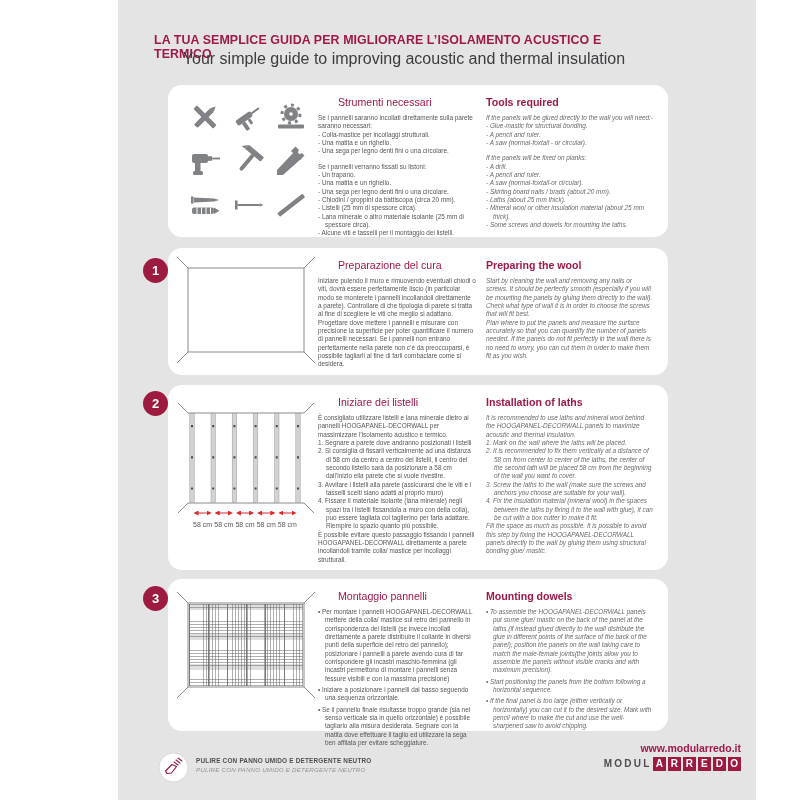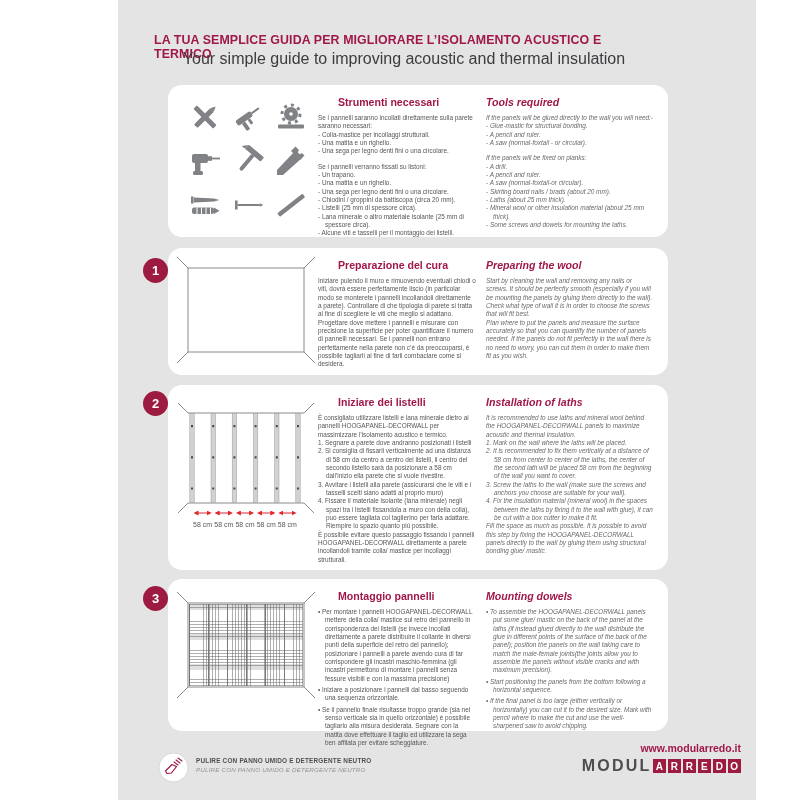--- a/index.html
+++ b/index.html
@@ -12,22 +12,22 @@
   .main-title{position:absolute;left:36px;top:33px;width:500px;font-size:12.4px;font-weight:bold;color:#a0174a;letter-spacing:.1px;}
   .sub-title{position:absolute;left:36px;top:50px;width:500px;font-size:16px;color:#3c3c3e;text-align:center;}
   .card{position:absolute;left:50px;width:500px;background:#ffffff;border-radius:14px;}
   #card-tools{top:85px;height:152px;}
   #card-s1{top:248px;height:127px;}
   #card-s2{top:385px;height:185px;}
   #card-s3{top:579px;height:152px;}
   .step-circle{position:absolute;left:25px;width:25px;height:25px;border-radius:50%;background:#9d1b41;color:#fff;
     font-size:13px;font-weight:bold;display:flex;align-items:center;justify-content:center;z-index:3;}
   #circle-1{top:258px;}#circle-2{top:391px;}#circle-3{top:586px;}
-  .h-it{position:absolute;left:150px;top:11px;font-size:10.6px;font-weight:bold;color:#a0174a;padding-left:20px;}
-  .h-en{position:absolute;left:318px;top:11px;font-size:10.6px;font-weight:bold;font-style:italic;color:#a0174a;}
+  .h-it{position:absolute;left:150px;top:11px;font-size:10.6px;font-weight:normal;color:#a0174a;padding-left:20px;}
+  .h-en{position:absolute;left:318px;top:11px;font-size:10.6px;font-weight:bold;color:#a0174a;}
   .col-it{position:absolute;left:150px;top:29px;width:158px;font-size:6.4px;line-height:1.3;color:#555658;}
   .col-en{position:absolute;left:318px;top:29px;width:168px;font-size:6.4px;line-height:1.3;color:#69696b;font-style:italic;}
   .para{margin:0;}
   .vgap{height:7px;}
   .dash-item{padding-left:7px;text-indent:-7px;}
   .num-item{padding-left:8px;text-indent:-8px;}
   .bullet-item{padding-left:7px;text-indent:-7px;margin-bottom:3px;}
   .tools-grid{position:absolute;left:16px;top:10px;width:128px;height:132px;
     display:grid;grid-template-columns:repeat(3,1fr);grid-auto-rows:1fr;place-items:center;}
   .tool-ic{width:34px;height:34px;display:block;}
@@ -41,21 +41,21 @@
       repeating-linear-gradient(to bottom, rgba(110,110,112,.55) 0 .6px, transparent .6px 2.9px),
       repeating-linear-gradient(to right, rgba(90,90,92,.8) 0 .9px, transparent .9px 19px),
       repeating-linear-gradient(to bottom, rgba(140,140,142,.28) 0 6px, transparent 6px 30px);
   }
   .footer-care-icon{position:absolute;left:40px;top:752px;width:31px;height:31px;}
   .footer-care-text{position:absolute;left:78px;top:757px;}
   .care-line-1{font-size:6.4px;font-weight:bold;color:#4e4f51;letter-spacing:.2px;}
   .care-line-2{font-size:6.2px;font-style:italic;color:#939598;letter-spacing:.2px;margin-top:2px;}
   .website{position:absolute;right:15px;top:742px;font-size:10.5px;font-weight:bold;color:#a0174a;text-decoration:none;margin-left:48px;}
   .brand-logo{position:absolute;right:15px;top:757px;display:flex;align-items:center;}
-  .logo-plain{font-size:16px;font-weight:bold;color:#4d4d4f;letter-spacing:2.2px;margin-right:1px;margin-left:33px;}
+  .logo-plain{font-size:10px;font-weight:bold;color:#4d4d4f;letter-spacing:2.2px;margin-right:1px;margin-left:33px;}
   .logo-boxed{display:flex;gap:1.5px;}
   .logo-boxed .logo-box{width:13.5px;height:13.5px;background:#9d1b41;color:#fff;font-size:10px;font-weight:bold;
     display:flex;align-items:center;justify-content:center;}
   svg text{font-family:"Liberation Sans",sans-serif;}
 </style>
 </head>
 <body>
 
 <div class="page">
 

